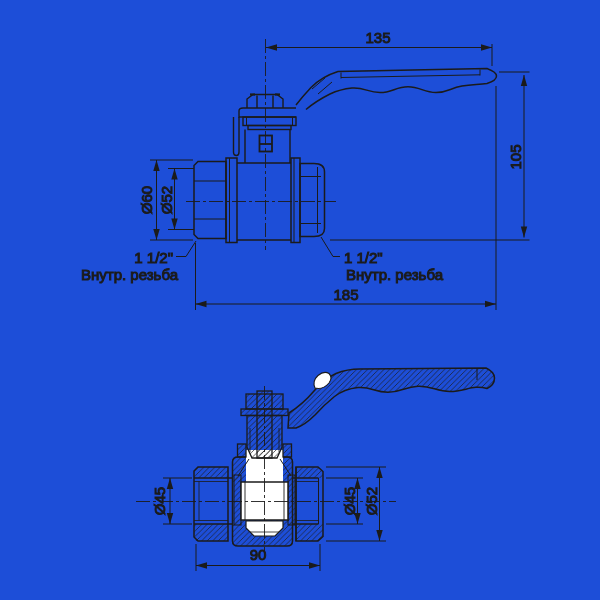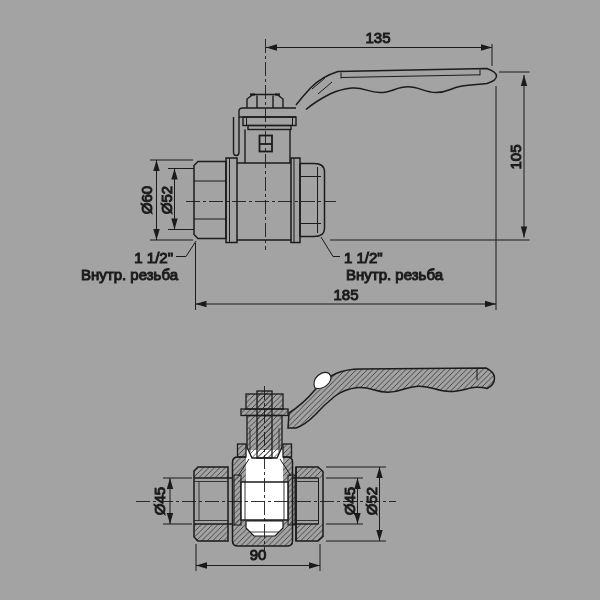--- a/index.html
+++ b/index.html
@@ -1,16 +1,16 @@
 <!DOCTYPE html>
 <html><head>
 <meta charset="utf-8">
 <style>
   html,body{margin:0;padding:0;background:#ffffff;}
-  .canvas{position:relative;width:600px;height:600px;background:#a3a3a3;overflow:hidden;
+  .canvas{position:relative;width:600px;height:600px;background:#1d4ed8;overflow:hidden;
           font-family:"Liberation Sans", sans-serif;}
   svg text{font-family:"Liberation Sans", sans-serif;fill:#1b1b1b;}
   .dimtxt{font-size:15px;}
   .lbltxt{font-size:15px;}
 </style>
 </head>
 <body>
 
 <div class="canvas">
 <svg width="600" height="600" viewBox="0 0 600 600">

